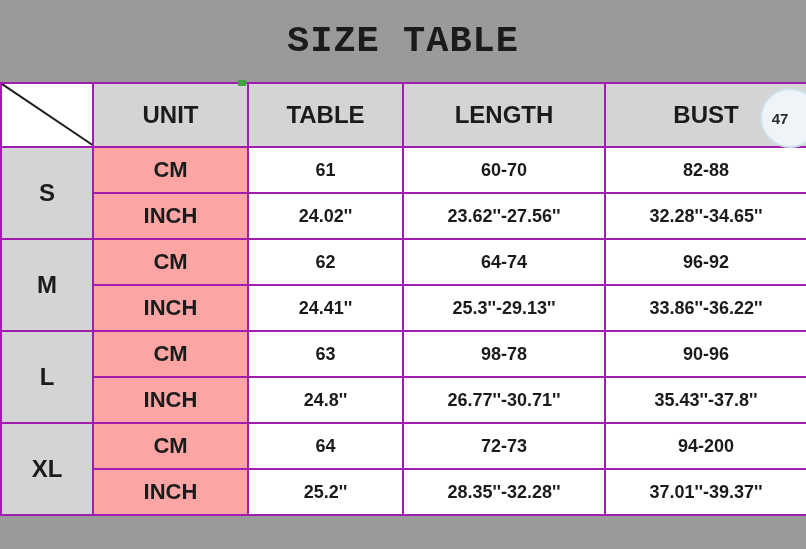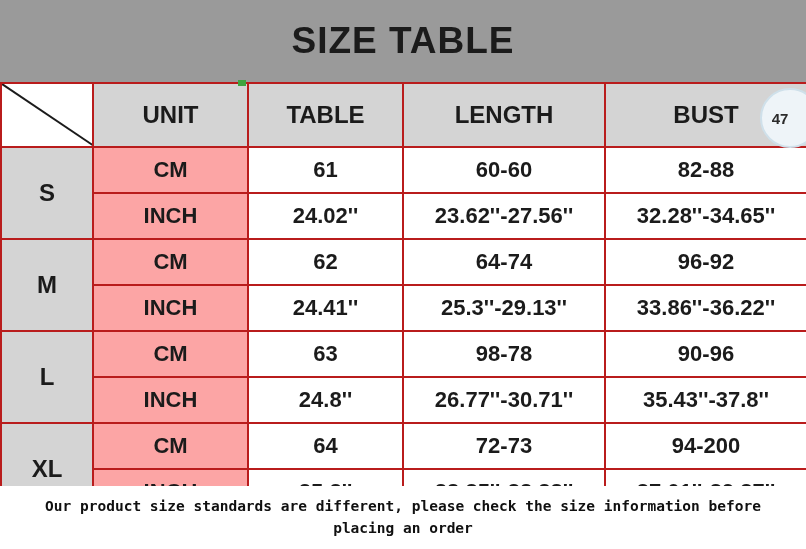--- a/index.html
+++ b/index.html
@@ -19,34 +19,35 @@
     height: 549px;
     background: #9a9a9a;
     box-sizing: border-box;
   }
   .title-bar {
     height: 82px;
     display: flex;
     align-items: center;
     justify-content: center;
     background: #9a9a9a;
+    font-family: Liberation Mono, monospace;
   }
   .title-bar .title {
     font-size: 37px;
     font-weight: bold;
     color: #1b1b1b;
     letter-spacing: 1px;
   }
   table.size-table {
     border-collapse: collapse;
     width: 806px;
     table-layout: fixed;
   }
   table.size-table td, table.size-table th {
-    border: 2px solid #b91c1c;
+    border: 2px solid #a21caf;
     text-align: center;
     vertical-align: middle;
     color: #1b1b1b;
     font-weight: bold;
     padding: 0;
   }
   .col-size { width: 92px; }
   .col-unit { width: 155px; }
   .col-length { width: 155px; }
   .col-waist { width: 202px; }
@@ -74,21 +75,21 @@
     background: #d4d4d4;
     font-size: 24px;
   }
   td.unit-cell {
     background: #fca5a5;
     font-size: 22px;
     height: 44px;
   }
   td.val-cell {
     background: #ffffff;
-    font-size: 22px;
+    font-size: 18px;
     height: 44px;
   }
   .footer-note {
     position: absolute;
     left: 0;
     right: 0;
     bottom: 0;
     height: 63px;
     background: #ffffff;
     display: flex;
@@ -169,21 +170,21 @@
         <th>TABLE</th>
         <th>LENGTH</th>
         <th>BUST</th>
       </tr>
     </thead>
     <tbody>
       <tr>
         <td class="size-cell" rowspan="2">S</td>
         <td class="unit-cell">CM</td>
         <td class="val-cell">61</td>
-        <td class="val-cell">60-60</td>
+        <td class="val-cell">60-70</td>
         <td class="val-cell">82-88</td>
       </tr>
       <tr>
         <td class="unit-cell">INCH</td>
         <td class="val-cell">24.02''</td>
         <td class="val-cell">23.62''-27.56''</td>
         <td class="val-cell">32.28''-34.65''</td>
       </tr>
 
       <tr>
@@ -223,18 +224,14 @@
       </tr>
       <tr>
         <td class="unit-cell">INCH</td>
         <td class="val-cell">25.2''</td>
         <td class="val-cell">28.35''-32.28''</td>
         <td class="val-cell">37.01''-39.37''</td>
       </tr>
     </tbody>
   </table>
 
-  <div class="footer-note">
-    <div>Our product size standards are different, please check the size information before</div>
-    <div>placing an order</div>
-  </div>
 
 </div>
 
 </body></html>

